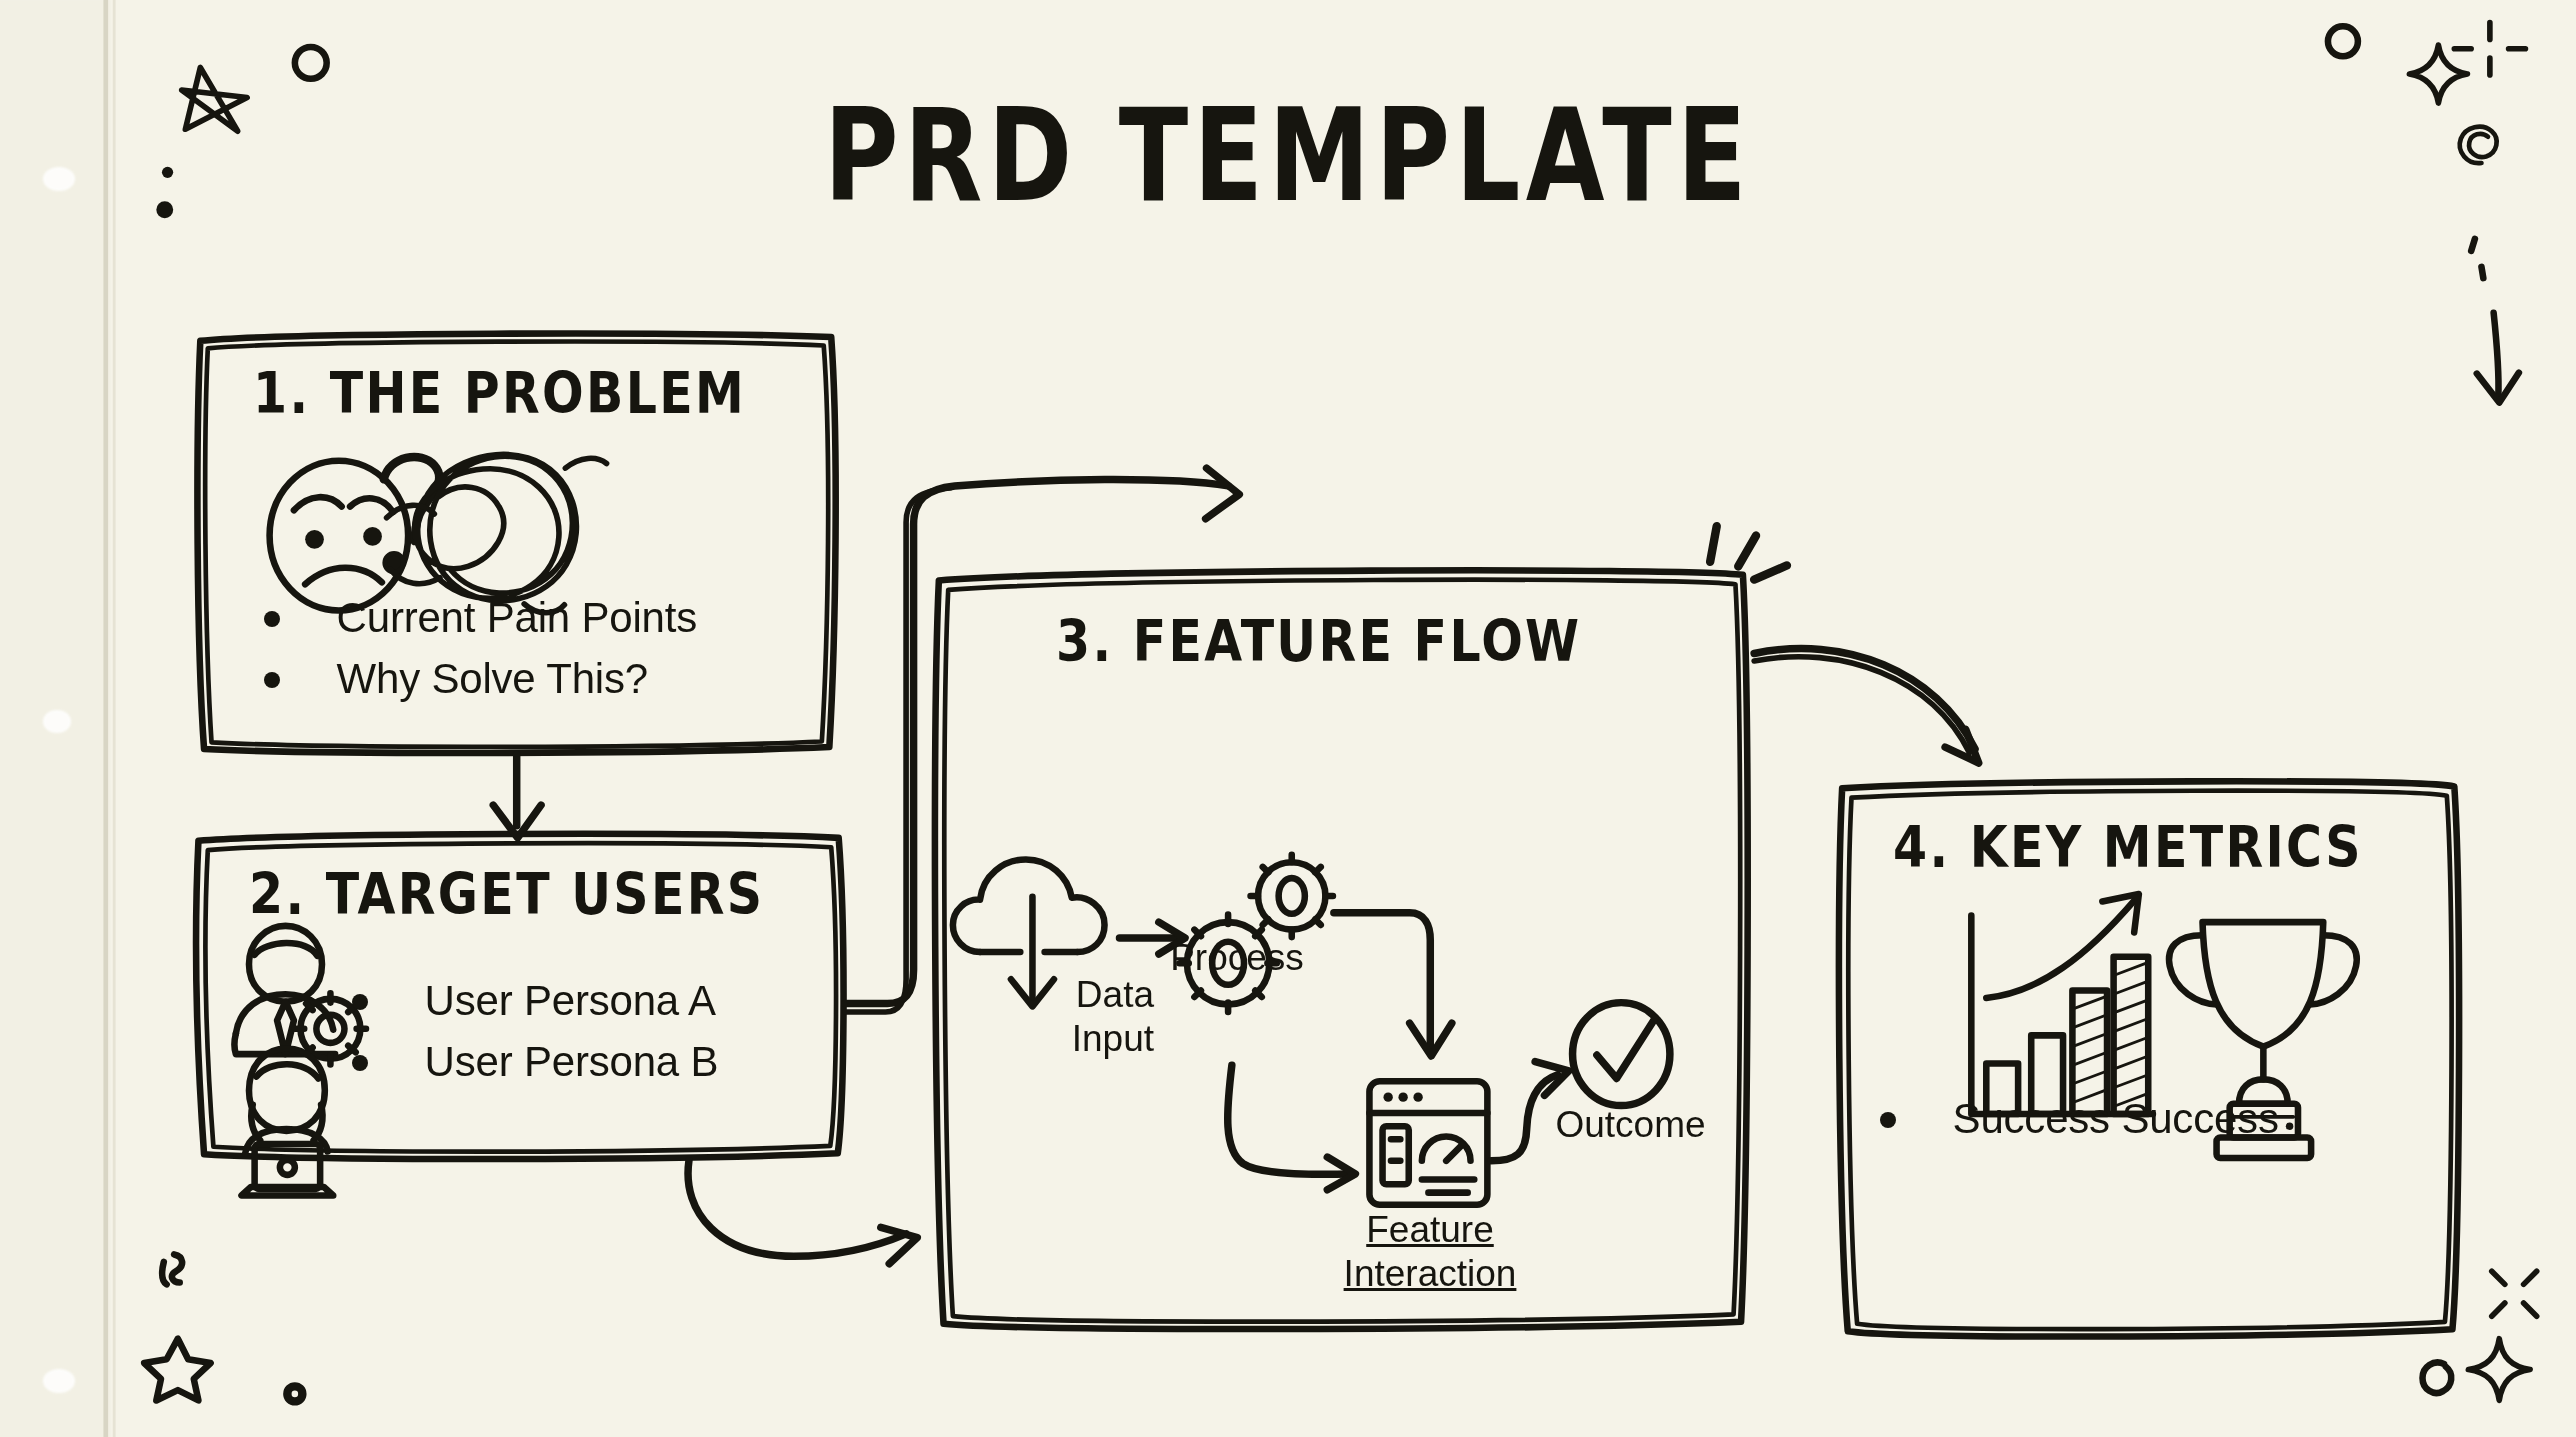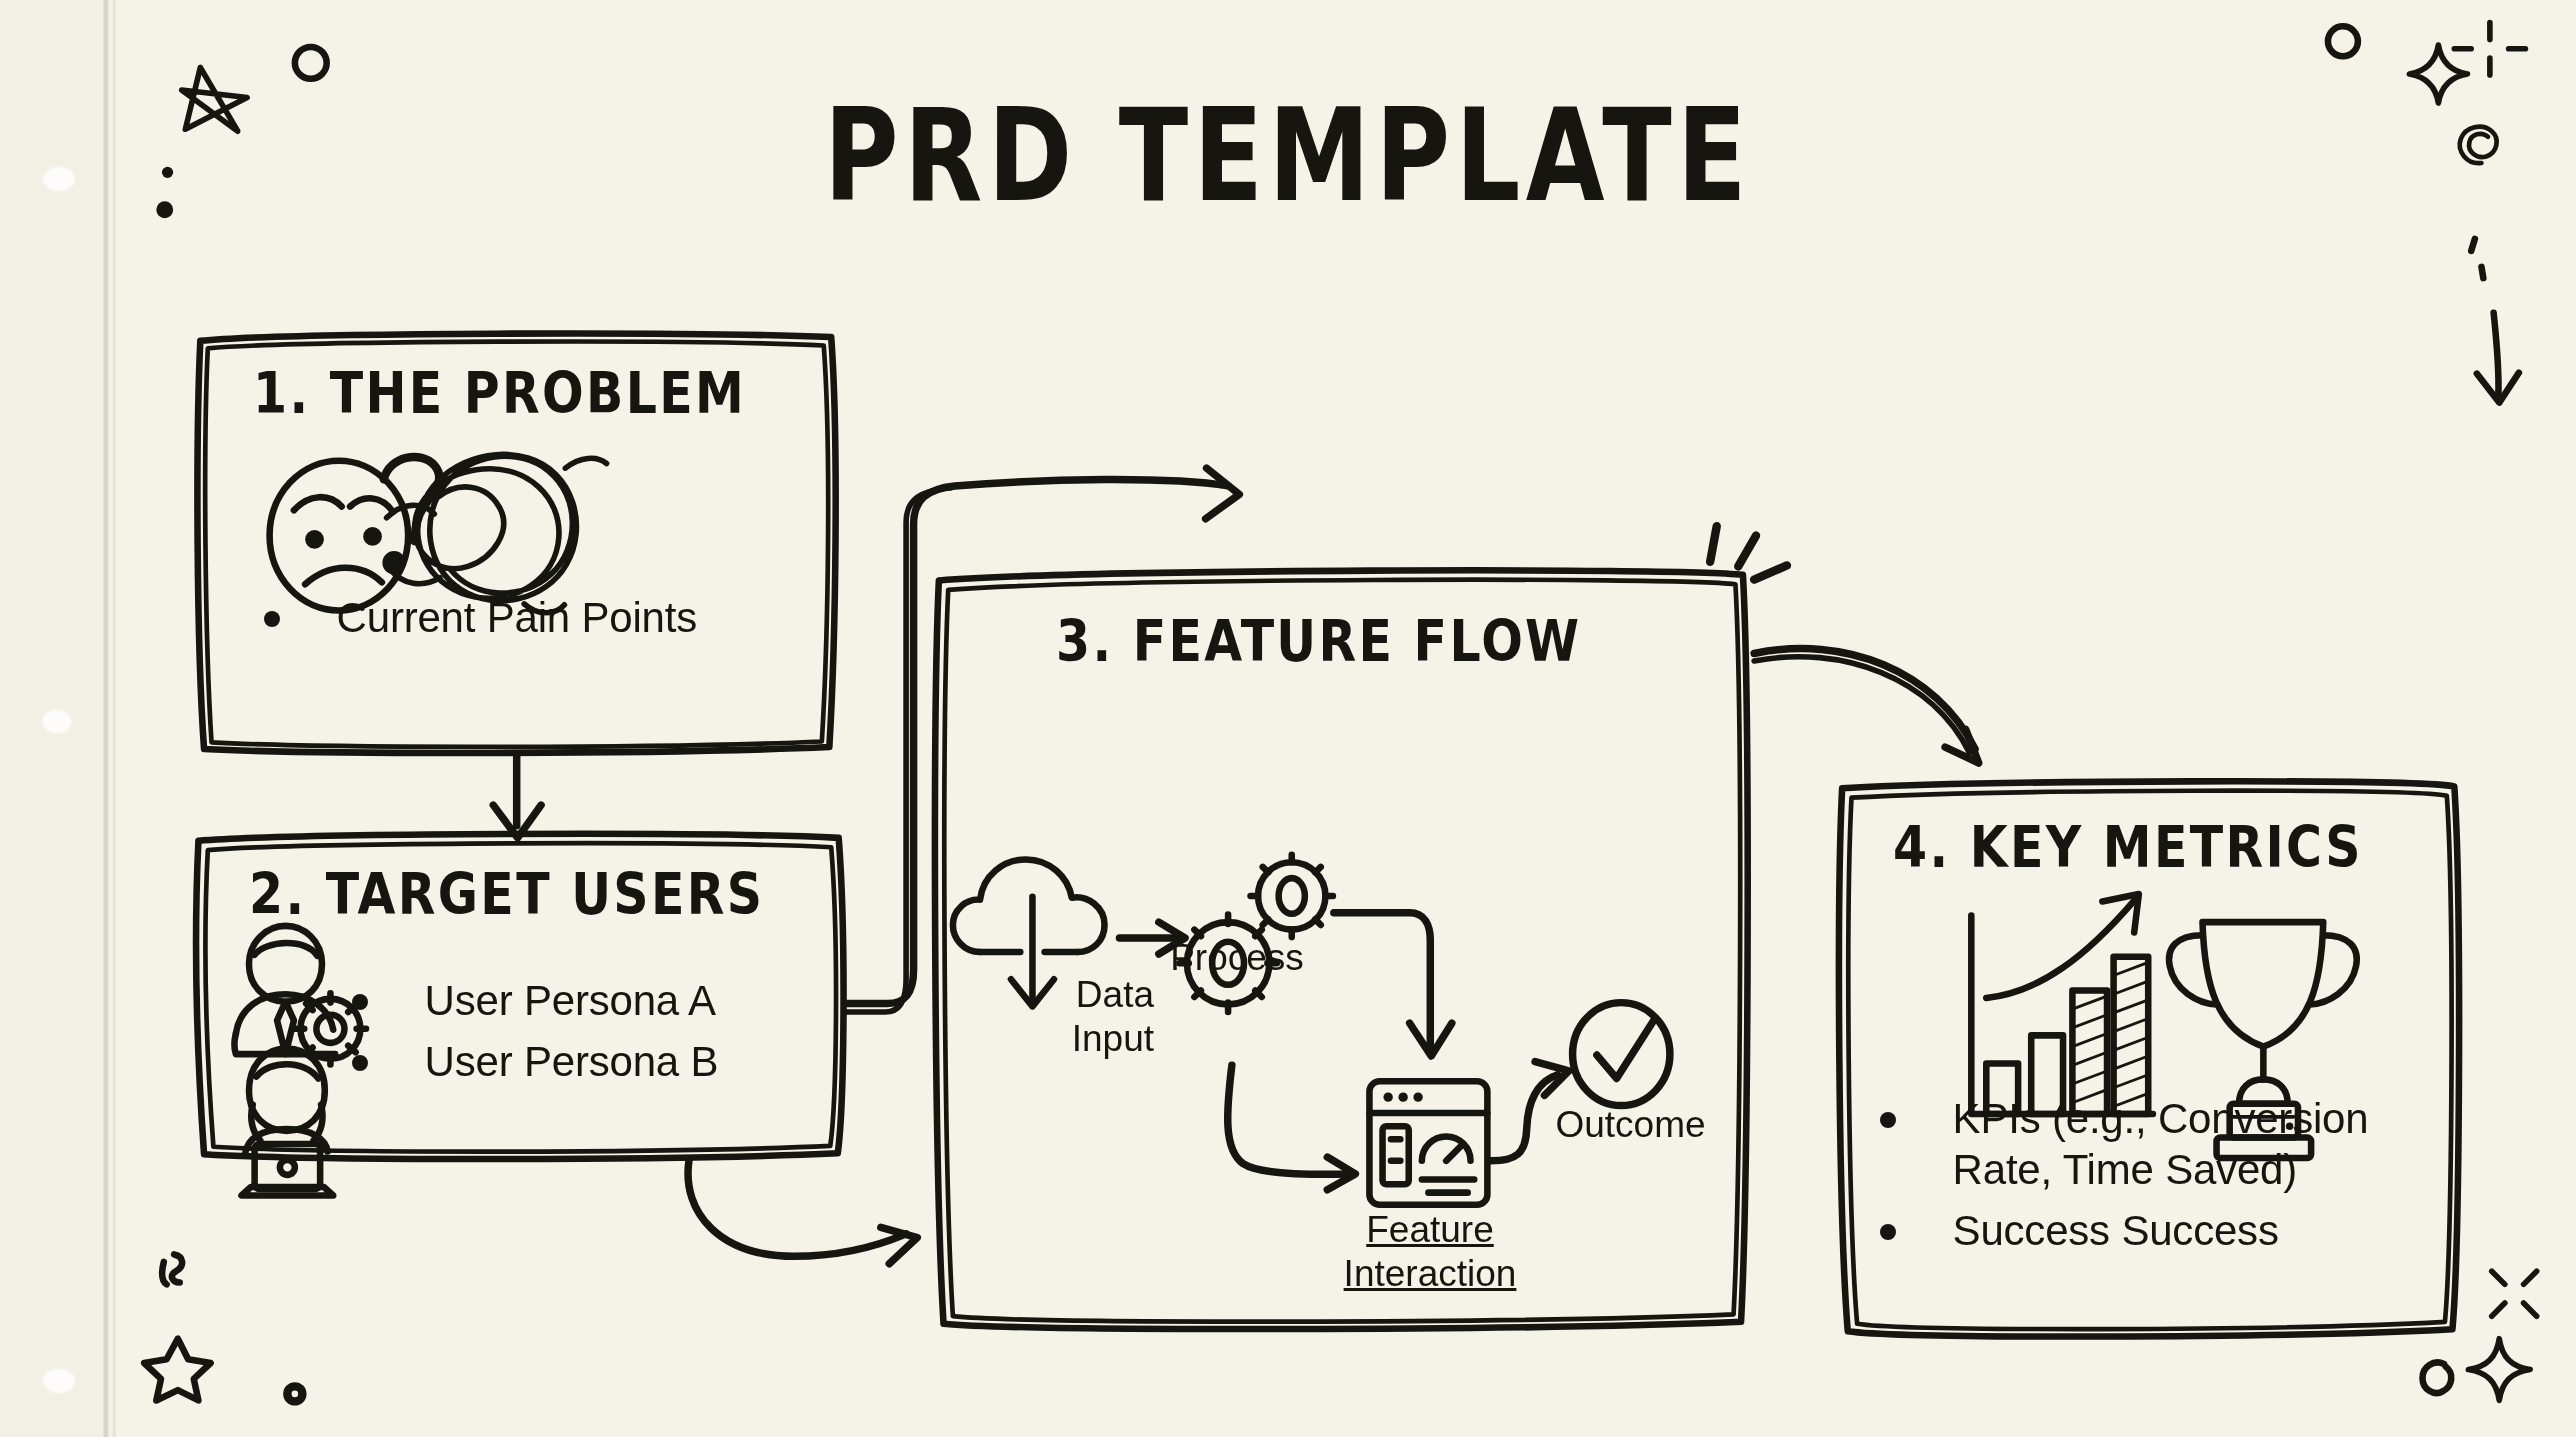--- a/index.html
+++ b/index.html
@@ -316,20 +316,24 @@
   </svg>
 
   <div class="txt page-title">PRD TEMPLATE</div>
 
   <div class="txt card-title" style="left:253px; top:365px;">1. THE PROBLEM</div>
   <div class="bullet-list" style="left:264px; top:592px;">
     <div class="bullet-row">
       <span class="bullet-dot"></span>
       <span class="bullet-text">Current Pain Points</span>
     </div>
+    <div class="bullet-row">
+      <span class="bullet-dot"></span>
+      <span class="bullet-text">Why Solve This?</span>
+    </div>
   </div>
 
   <div class="txt card-title" style="left:249px; top:866px;">2. TARGET USERS</div>
   <div class="bullet-list" style="left:352px; top:975px;">
     <div class="bullet-row">
       <span class="bullet-dot"></span>
       <span class="bullet-text">User Persona A</span>
     </div>
     <div class="bullet-row">
       <span class="bullet-dot"></span>
@@ -351,25 +355,18 @@
     <div>Interaction</div>
   </div>
   <div class="flow-label" style="left:1537px; top:1103px; width:187px;">
     <div>Outcome</div>
   </div>
 
   <div class="txt card-title" style="left:1893px; top:819px;">4. KEY METRICS</div>
   <div class="bullet-list" style="left:1880px; top:1093px;">
     <div class="bullet-row">
       <span class="bullet-dot"></span>
-      <span class="bullet-text">
-        <span>KPIs (e.g., Conversion</span><br>
-        <span>Rate, Time Saved)</span>
-      </span>
-    </div>
-    <div class="bullet-row">
-      <span class="bullet-dot"></span>
       <span class="bullet-text">Success Success</span>
     </div>
   </div>
 
 </div>
 
 
 </body></html>

